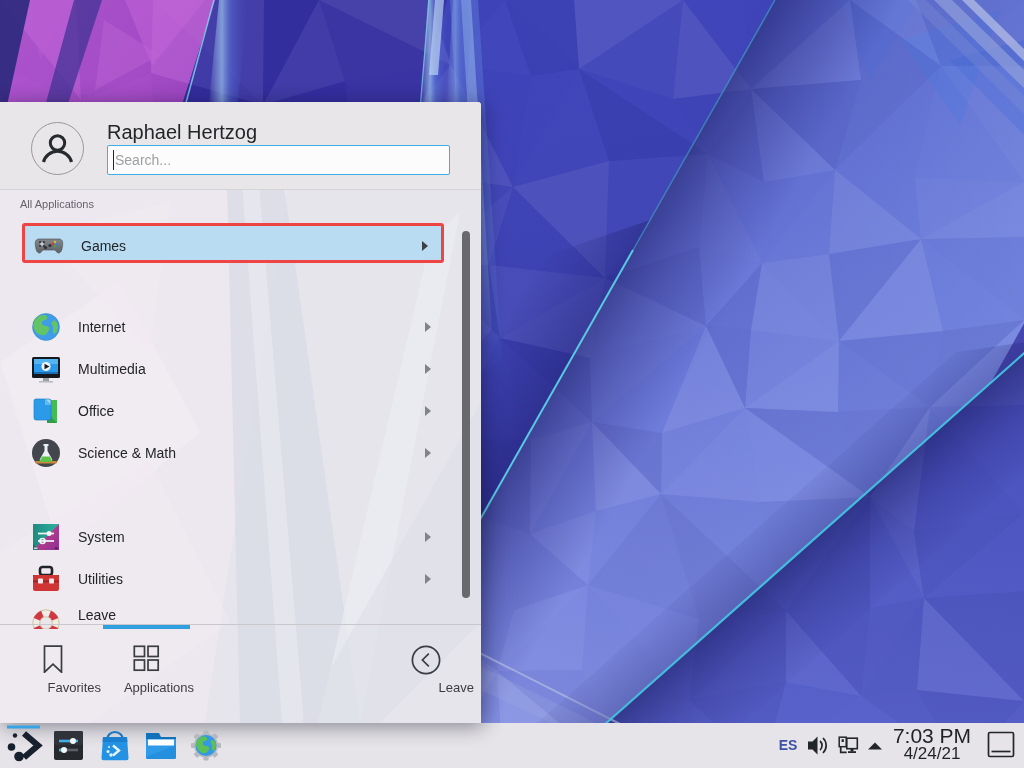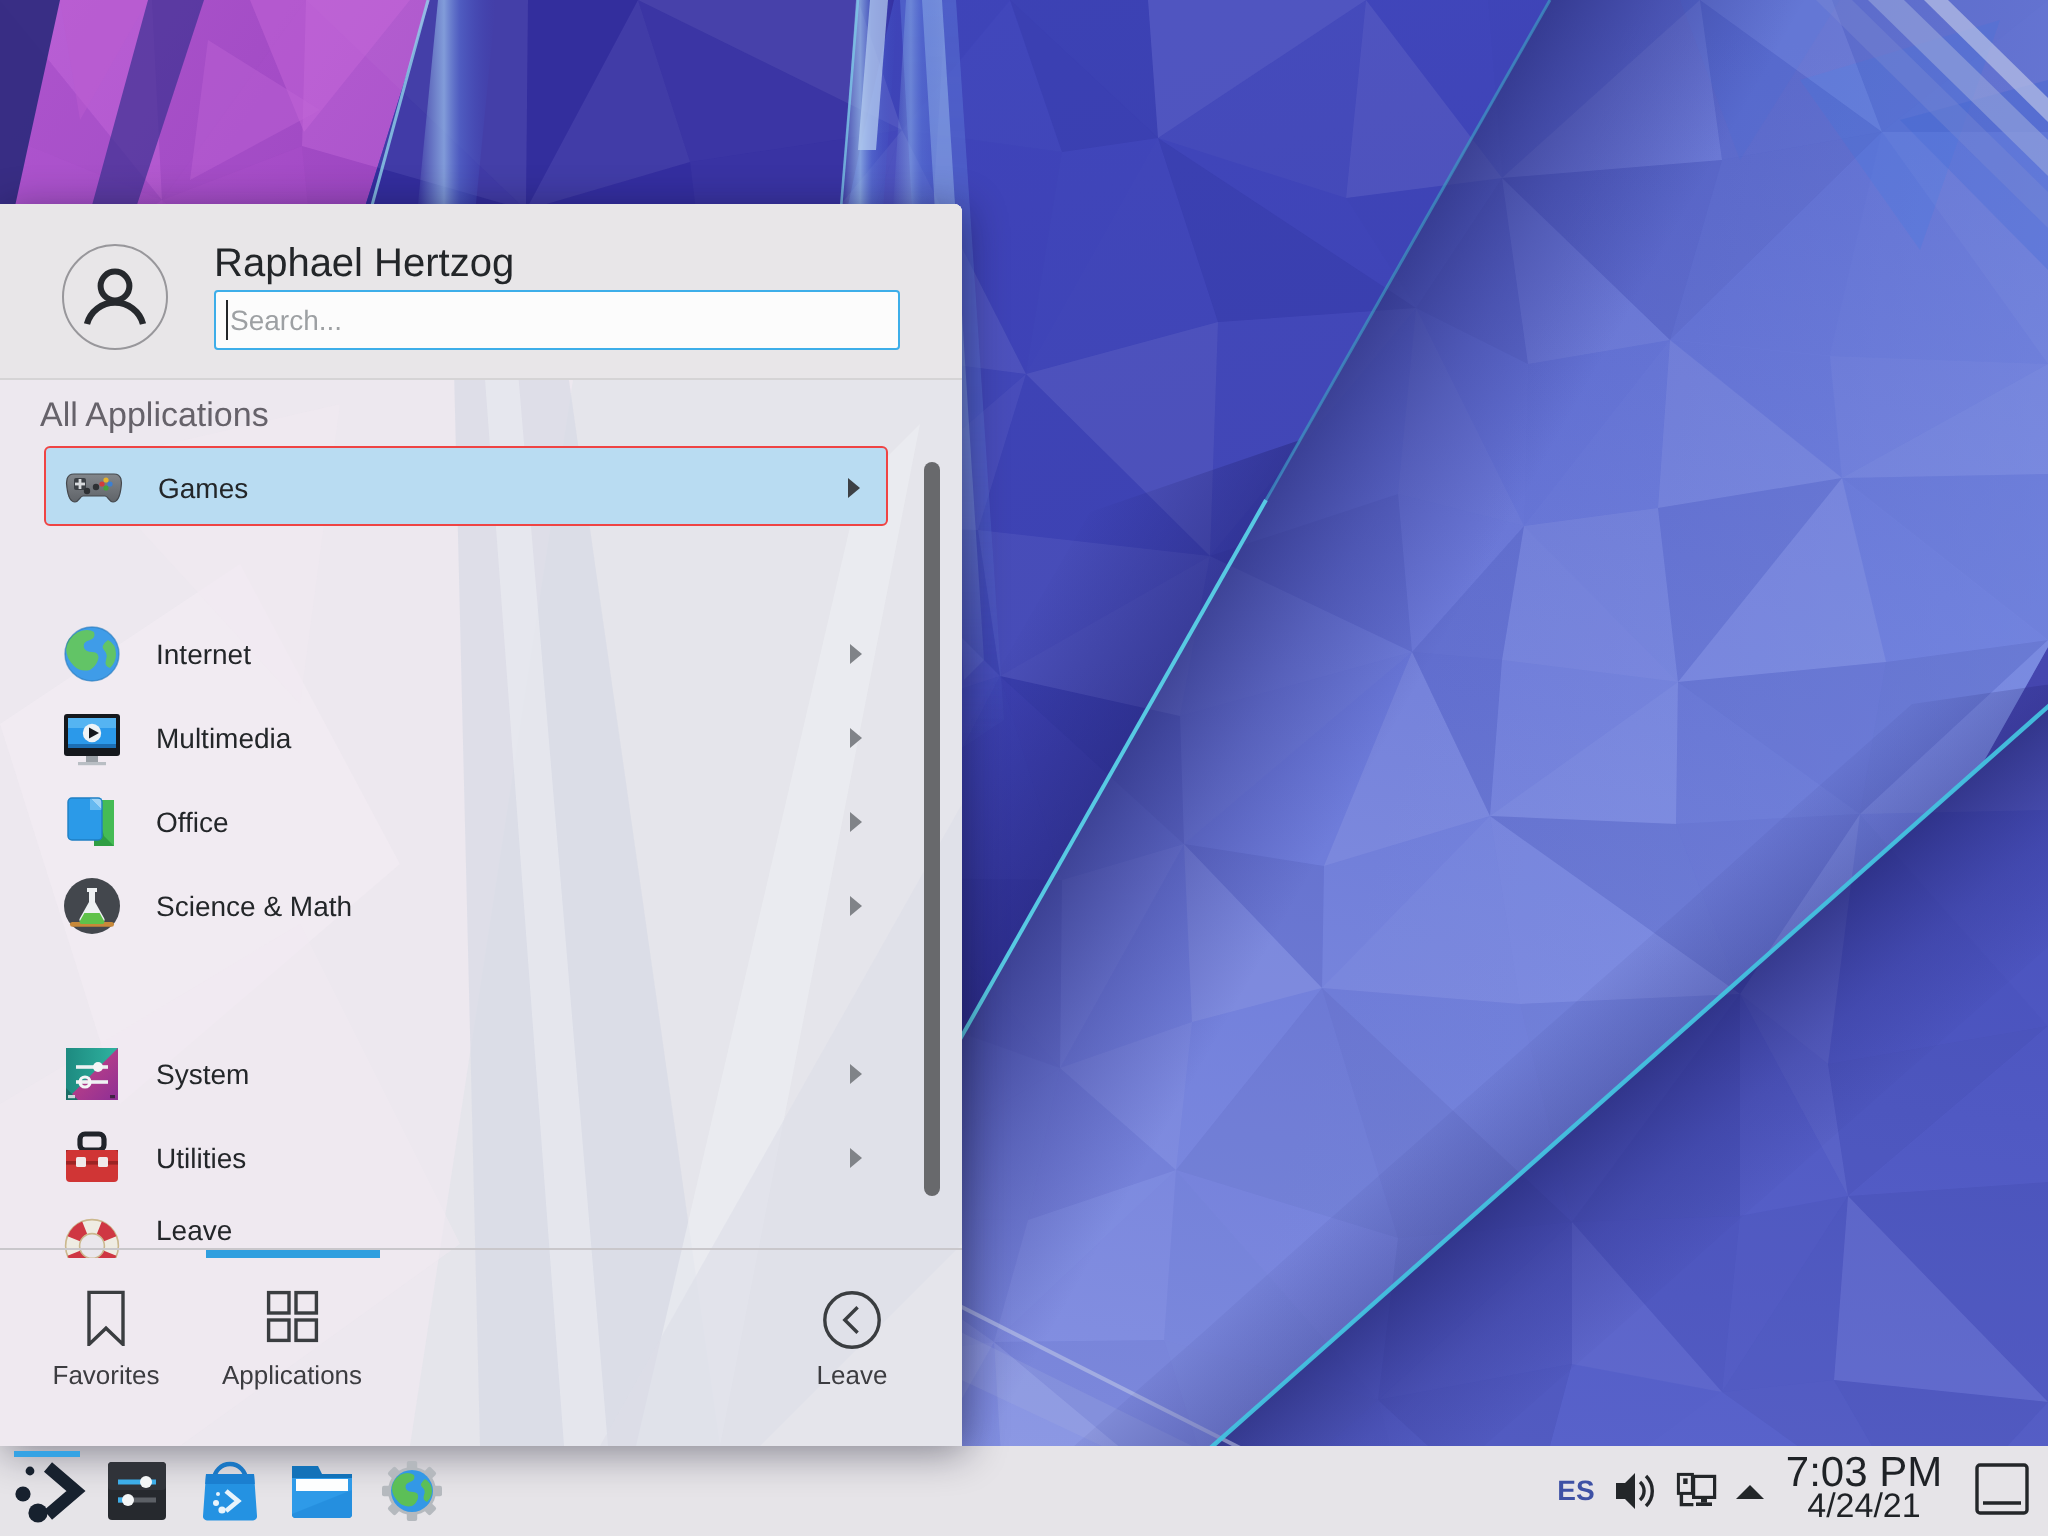--- a/index.html
+++ b/index.html
@@ -3,32 +3,32 @@
 *{margin:0;padding:0;box-sizing:border-box}
 html,body{width:1024px;height:768px;overflow:hidden}
 body{font-family:"Liberation Sans",sans-serif;position:relative;background:#4146ba}
 #menu{position:absolute;left:0;top:102px;width:481px;height:621px;background:#ffffff;border-radius:0 4px 0 0;box-shadow:2px 3px 20px rgba(10,10,30,0.45);overflow:hidden}
 #mhead{position:absolute;left:0;top:0;width:100%;height:88px;background:#e8e6e8}
 #mhead .sep{position:absolute;left:0;top:87px;width:100%;height:1px;background:rgba(0,0,0,0.08)}
 #uname{position:absolute;left:107px;top:19px;font-size:20px;color:#232629}
 #sbox{position:absolute;left:107px;top:43px;width:343px;height:30px;background:#fcfcfc;border:1px solid #3daee9;border-radius:2px}
 #sbox .ph{position:absolute;left:7px;top:6px;font-size:14px;color:#9da0a3}
 #sbox .cur{position:absolute;left:5px;top:4px;width:1px;height:20px;background:#232629}
-#allapps{position:absolute;left:20px;top:96px;font-size:17px;color:#66626a}
+#allapps{position:absolute;left:20px;top:96px;font-size:11px;color:#66626a}
 #listclip{position:absolute;left:0;top:0;width:481px;height:527px;overflow:hidden}
 .row{position:absolute;left:22px;width:422px;height:40px}
 .row .lbl{position:absolute;left:56px;top:12px;font-size:14px;color:#232629}
 .row .arr{position:absolute;right:13px;top:15px;width:0;height:0;border-left:6px solid #808388;border-top:5px solid transparent;border-bottom:5px solid transparent}
-.row.sel{background:#b9dcf2;border:1px solid #ef4444;border-radius:3px}
+.row.sel{background:#b9dcf2;border:3px solid #ef4444;border-radius:3px}
 .row.sel .arr{border-left-color:#3c4045}
 .ric{position:absolute;left:8px;top:4px;width:32px;height:32px}
 #scrollbar{position:absolute;left:462px;top:129px;width:8px;height:367px;background:#68696c;border-radius:4px}
 #fsep{position:absolute;left:0;top:522px;width:481px;height:1px;background:#c9c7cb}
 #tabline{position:absolute;left:103px;top:523px;width:87px;height:4px;background:#2f9fdf}
-.tab{position:absolute;top:536px;width:96px;text-align:center}
+.tab{position:absolute;top:536px;width:96px;text-align:right}
 .tab .tlbl{margin-top:42px;font-size:13px;color:#3c3c40}
 .tab svg{position:absolute;left:50%;top:7px;transform:translateX(-50%)}
 #panel{position:absolute;left:0;top:723px;width:1024px;height:45px;background:#e6e4e8}
 .abs{position:absolute}
 </style></head><body>
 <svg width="1024" height="768" viewBox="0 0 1024 768" style="position:absolute;top:0;left:0">
 <defs>
 <linearGradient id="b1" x1="0" y1="0" x2="0.35" y2="1">
         <stop offset="0" stop-color="#4147be"></stop>
         <stop offset="0.55" stop-color="#3e43b4"></stop>

